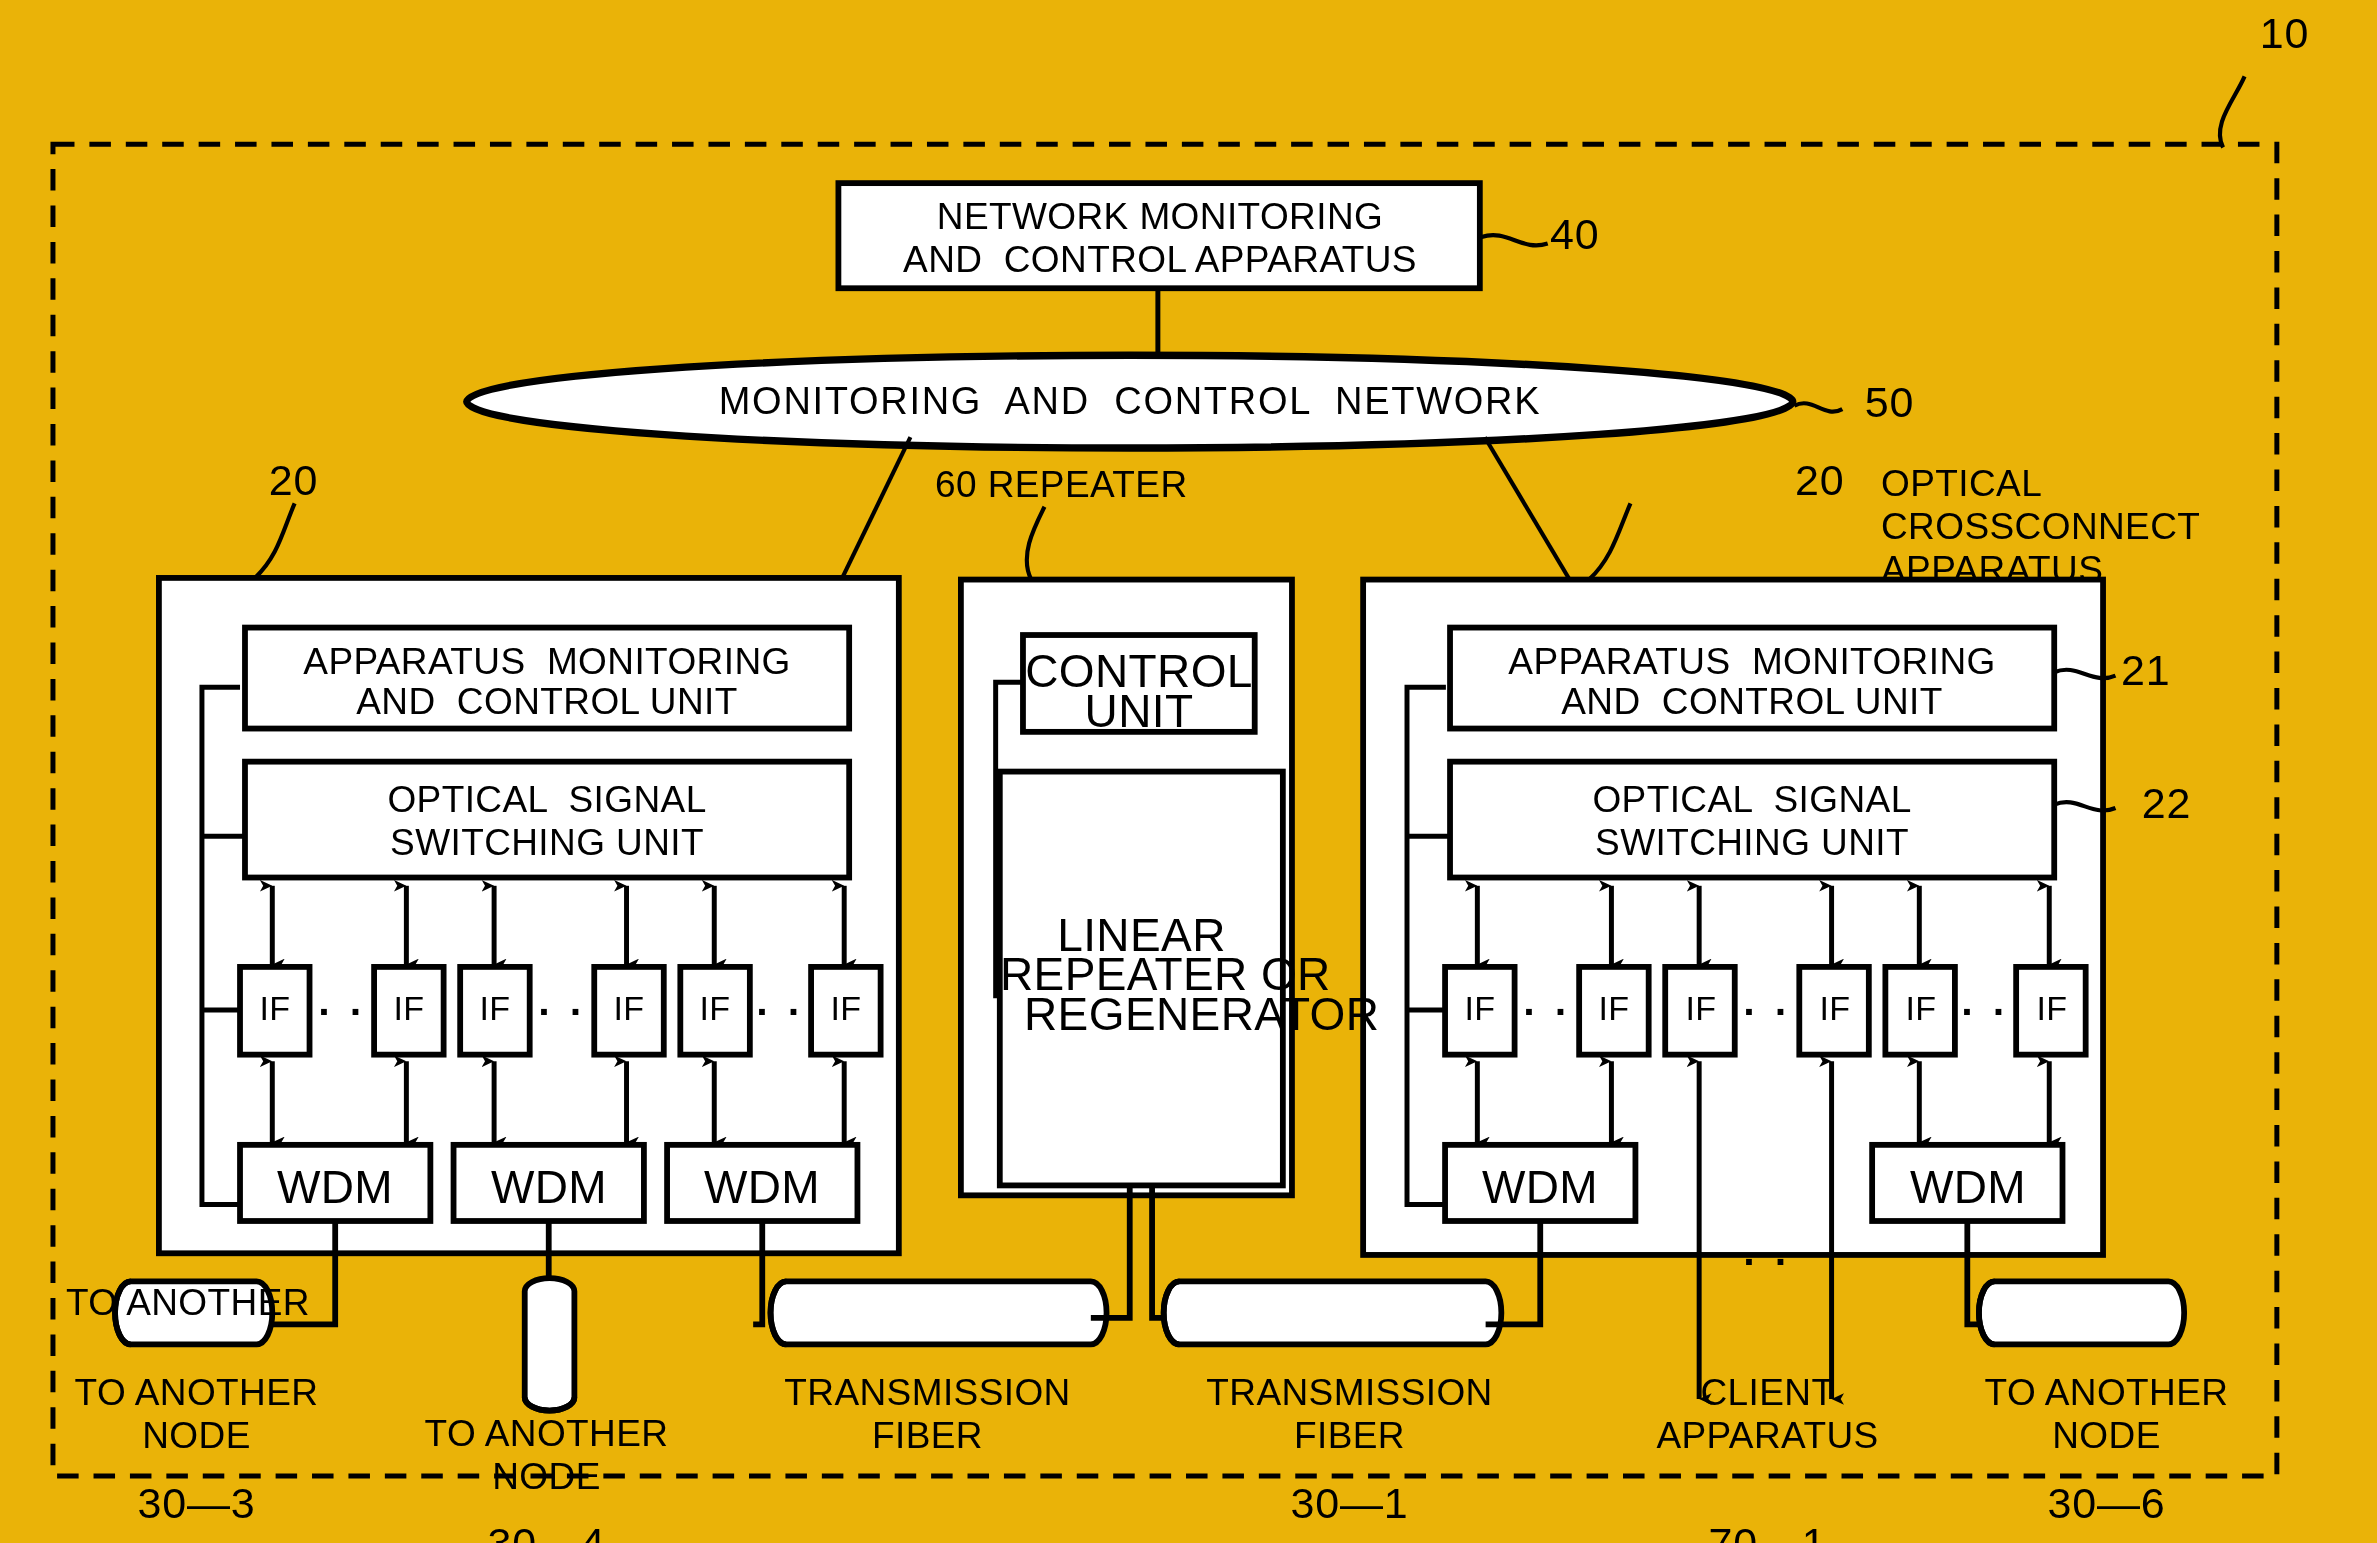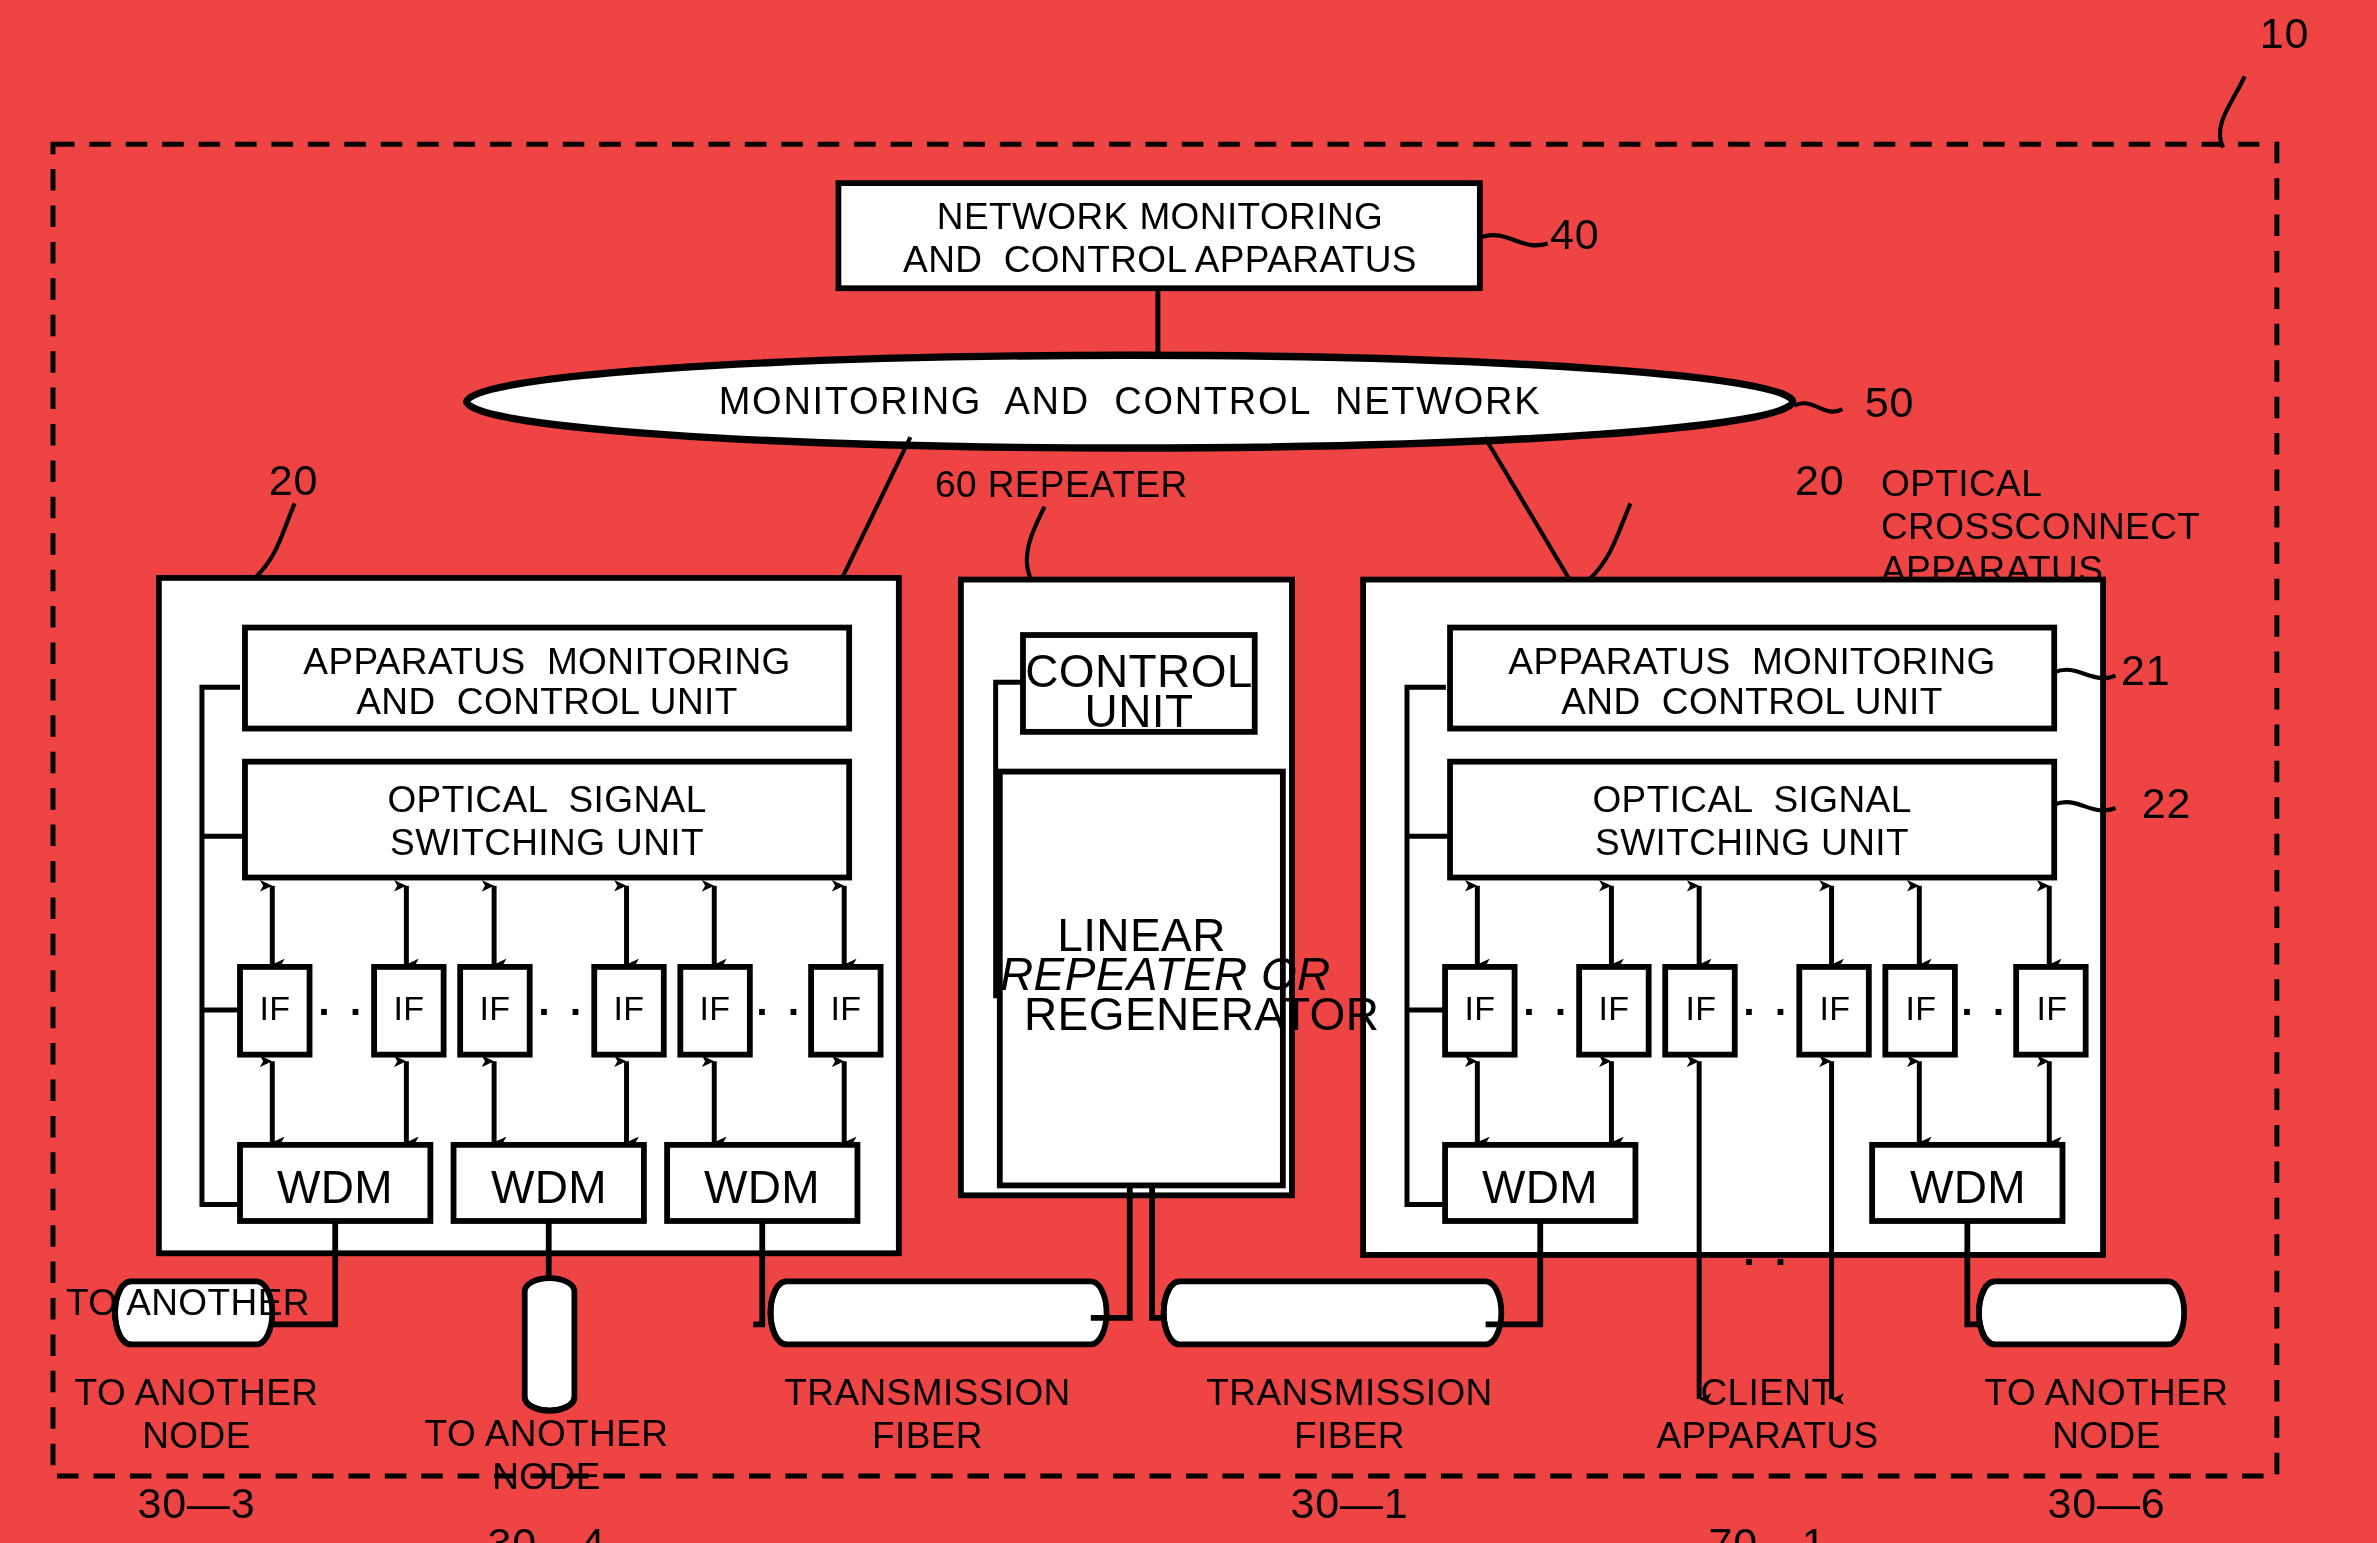--- a/index.html
+++ b/index.html
@@ -7,21 +7,21 @@
     padding: 0;
     background: #ffffff;
   }
   body {
     font-family: "Liberation Sans", sans-serif;
   }
   #stage {
     position: relative;
     width: 2377px;
     height: 1544px;
-    background: #ef4444;
+    background: #eab308;
     overflow: hidden;
   }
   #stage svg {
     position: absolute;
     left: 0;
     top: 0;
   }
   .lbl {
     position: absolute;
     font-family: "Liberation Sans", sans-serif;
@@ -263,21 +263,21 @@
   <div class="lbl dots" style="left:750px; top:992px; width:61px;">· ·</div>
 
   <div class="lbl small-box-text" style="left:240px; top:1163px; width:190px;">WDM</div>
   <div class="lbl small-box-text" style="left:454px; top:1163px; width:190px;">WDM</div>
   <div class="lbl small-box-text" style="left:667px; top:1163px; width:190px;">WDM</div>
 
   <div class="lbl small-box-text" style="left:1023px; top:647px; width:232px;">CONTROL</div>
   <div class="lbl small-box-text" style="left:1023px; top:687px; width:232px;">UNIT</div>
 
   <div class="lbl small-box-text" style="left:1000px; top:911px; width:283px;">LINEAR</div>
-  <div class="lbl small-box-text" style="left:1000px; top:950px; width:283px;font-style:italic;">REPEATER OR</div>
+  <div class="lbl small-box-text" style="left:1000px; top:950px; width:283px;">REPEATER OR</div>
   <div class="lbl small-box-text" style="left:1000px; top:990px; width:283px;margin-left:24px;">REGENERATOR</div>
 
   <div class="lbl box-text" style="left:1450px; top:642px; width:604px;">APPARATUS  MONITORING</div>
   <div class="lbl box-text" style="left:1450px; top:682px; width:604px;">AND  CONTROL UNIT</div>
   <div class="lbl ref-num" style="left:2121px; top:647px; width:91px; text-align:left;">21</div>
 
   <div class="lbl box-text" style="left:1450px; top:780px; width:604px;">OPTICAL  SIGNAL</div>
   <div class="lbl box-text" style="left:1450px; top:823px; width:604px;">SWITCHING UNIT</div>
   <div class="lbl ref-num" style="left:2121px; top:780px; width:91px; text-align:center;">22</div>
 

